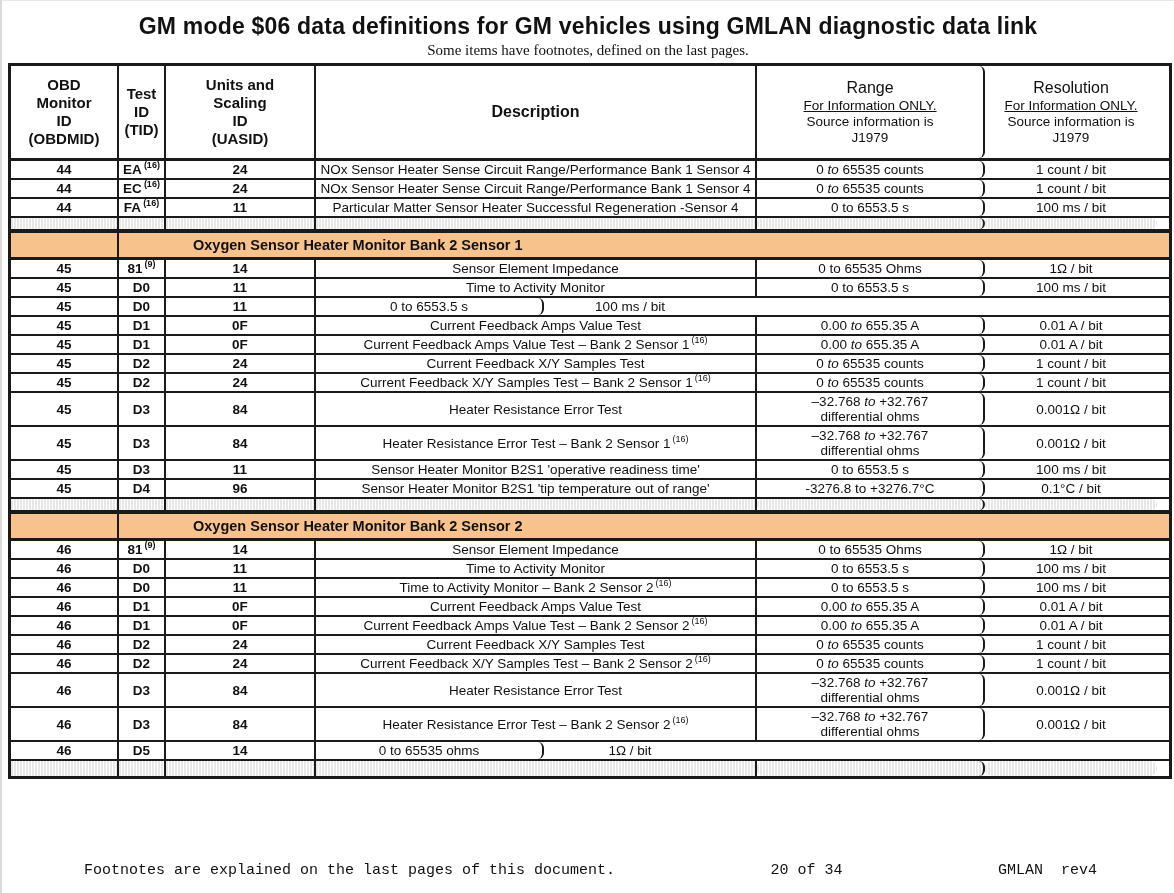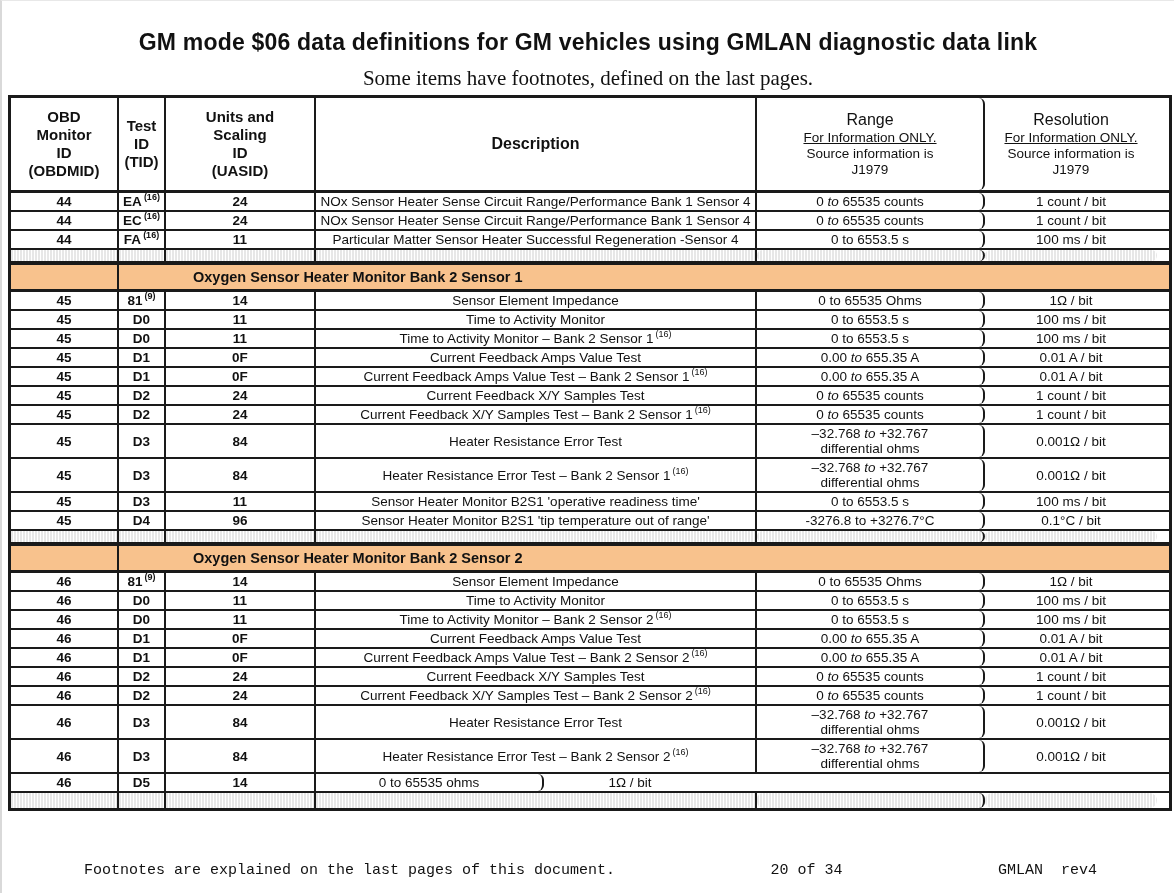--- a/index.html
+++ b/index.html
@@ -10,23 +10,23 @@
   *{margin:0;padding:0;box-sizing:border-box;}
   html,body{background:#fff;}
   body{
     width:1174px;height:893px;
     font-family:"Liberation Sans","DejaVu Sans",sans-serif;
     color:#111;
     border-left:2px solid #d9d9d9;
     border-top:1px solid #e8e8e8;
     position:relative;
   }
-  .titlewrap{text-align:center;padding-top:28px;}
+  .titlewrap{text-align:center;padding-top:12px;}
   .title{font-size:23px;font-weight:bold;letter-spacing:0.2px;}
-  .subtitle{font-family:"Liberation Serif","DejaVu Serif",serif;font-size:21px;margin-top:10px;}
+  .subtitle{font-family:"Liberation Serif","DejaVu Serif",serif;font-size:15px;margin-top:2px;}
 
   .gmtable{
     width:1164px;margin:4px 0 0 6px;
     border:3px solid var(--border);
   }
   .trow{display:flex;align-items:stretch;border-bottom:2px solid var(--border);}
   .cell{
     display:flex;flex-direction:column;align-items:center;justify-content:center;
     text-align:center;border-right:2px solid var(--border);
     font-size:13.5px;line-height:15px;padding:1px 2px;
@@ -196,23 +196,20 @@
           <span>0 to 6553.5 s</span>
         </div>
         <div class="cell c6">100 ms / bit</div>
       </div>
       <div class="trow row">
         <div class="cell c1">45</div>
         <div class="cell c2">
           <span>D0</span>
         </div>
         <div class="cell c3">11</div>
-        <div class="cell c4">
-          <span>Time to Activity Monitor – Bank 2 Sensor 1<sup>(16)</sup></span>
-        </div>
         <div class="cell c5">
           <span>0 to 6553.5 s</span>
         </div>
         <div class="cell c6">100 ms / bit</div>
       </div>
       <div class="trow row">
         <div class="cell c1">45</div>
         <div class="cell c2">
           <span>D1</span>
         </div>

